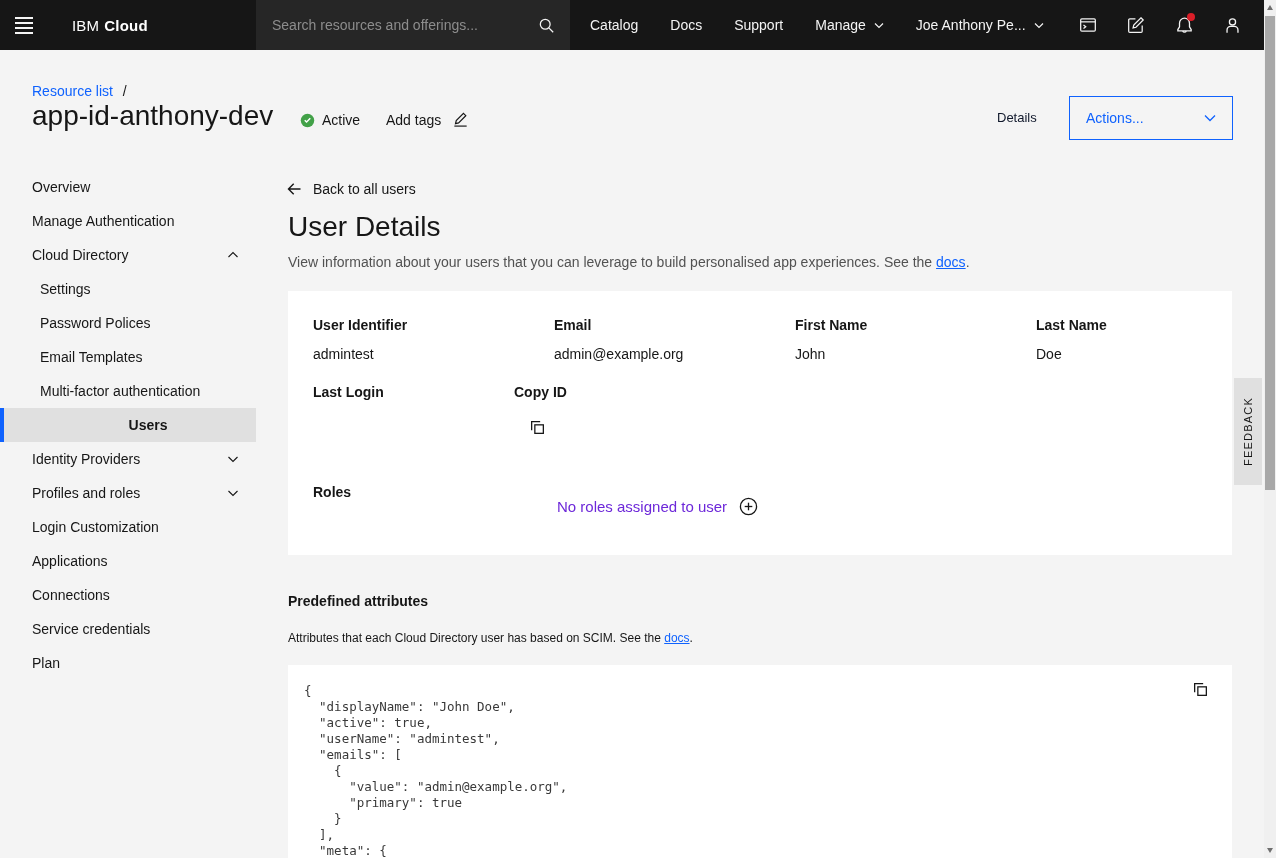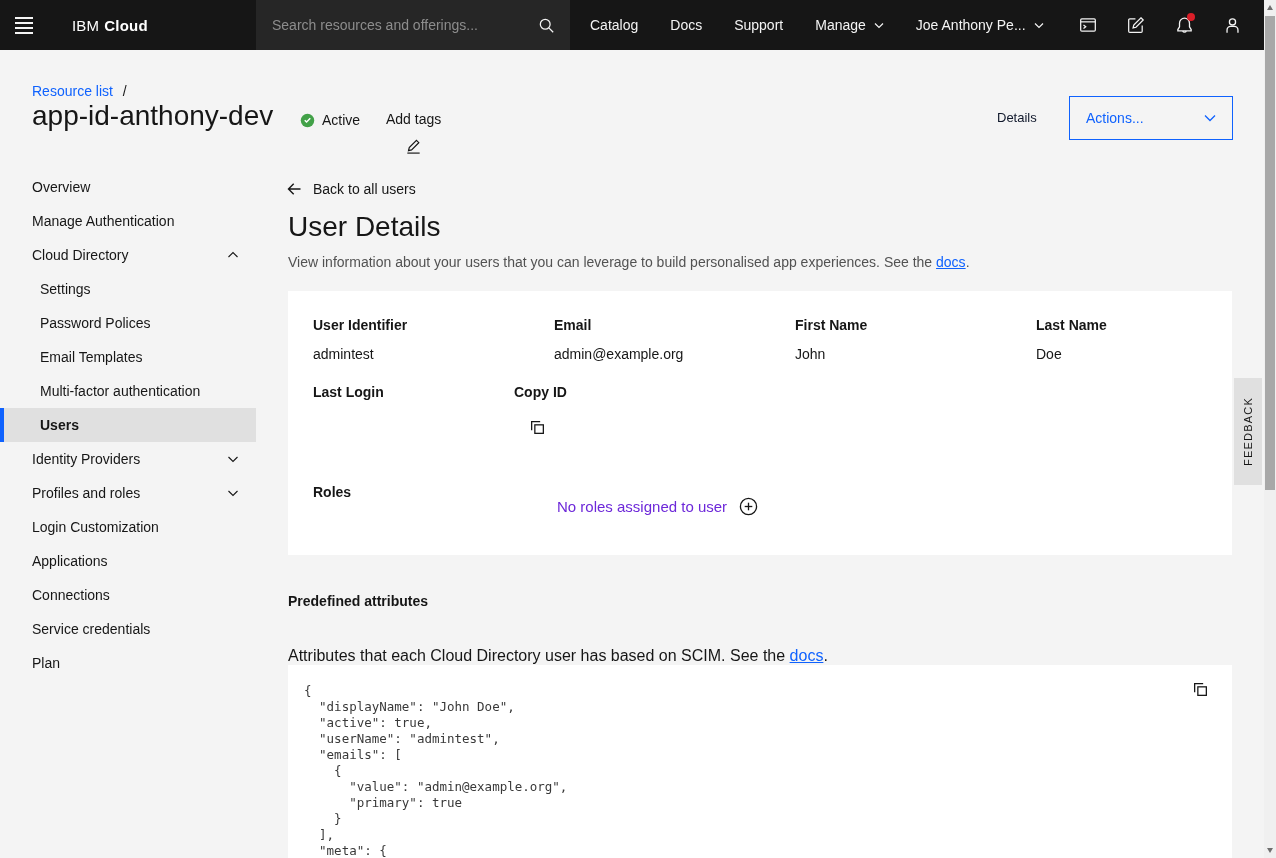--- a/index.html
+++ b/index.html
@@ -22,48 +22,48 @@
   .hdr-icons { display:flex; align-items:stretch; padding-right:8px; }
   .icon-btn { width:48px; display:flex; align-items:center; justify-content:center; cursor:pointer; position:relative; }
   .notif-dot { position:absolute; top:13px; right:13px; width:8px; height:8px; border-radius:50%; background:#da1e28; }
 
   
   .breadcrumb { position:absolute; left:32px; top:83px; font-size:14px; }
   .breadcrumb a { color:#0f62fe; text-decoration:none; cursor:pointer; }
   .breadcrumb .sep { color:#161616; margin-left:6px; }
   .page-title { position:absolute; left:32px; top:100px; font-size:28px; font-weight:400; color:#161616; }
   .status-badge { position:absolute; left:300px; top:112px; display:flex; align-items:center; gap:7px; font-size:14px; }
-  .add-tags { position:absolute; left:386px; top:111px; display:flex; align-items:center; gap:11px; font-size:14px; cursor:pointer;flex-direction:column; }
+  .add-tags { position:absolute; left:386px; top:111px; display:flex; align-items:center; gap:11px; font-size:14px; cursor:pointer; }
   .details-link { position:absolute; left:997px; top:110px; font-size:13px; color:#0f172a; cursor:pointer; text-decoration:none;text-align:right; }
   .actions-btn { position:absolute; left:1069px; top:96px; width:164px; height:44px; border:1px solid #0f62fe; color:#0f62fe; font-size:14px; display:flex; align-items:center; justify-content:space-between; padding:0 16px; cursor:pointer; background:transparent; }
 
   
   .sidebar { position:absolute; left:0; top:170px; width:256px; }
   .nav-item { height:34px; display:flex; align-items:center; font-size:14px; color:#161616; cursor:pointer; position:relative; padding-left:32px; }
   .nav-item.lvl2 { padding-left:40px; }
   .nav-item .chev { position:absolute; right:15px; top:50%; margin-top:-8px; }
-  .nav-item.active { background:#e0e0e0; border-left:4px solid #0f62fe; padding-left:36px; font-weight:700; }
+  .nav-item.active { background:#e0e0e0; border-left:4px solid #0f62fe; padding-left:36px; font-weight:700;justify-content:center; }
 
   
   .back-link { position:absolute; left:286px; top:181px; display:flex; align-items:center; gap:11px; font-size:14px; cursor:pointer; }
   .main-heading { position:absolute; left:288px; top:211px; font-size:28px; font-weight:400; }
   .main-desc { position:absolute; left:288px; top:254px; font-size:14px; color:#525252; }
   .main-desc a, .pre-desc a { color:#0f62fe; text-decoration:underline; cursor:pointer; }
 
   .user-card { position:absolute; left:288px; top:291px; width:944px; height:264px; background:#ffffff; }
   .fields-grid { position:absolute; left:25px; top:26px; display:grid; grid-template-columns:repeat(4,241px); }
   .field .f-label { font-size:14px; font-weight:700; color:#161616; }
   .field .f-value { font-size:14px; color:#161616; margin-top:13px; }
   .lbl { position:absolute; font-size:14px; font-weight:700; color:#161616; }
   .copy-id-btn { position:absolute; left:237px; top:124px; width:24px; height:24px; display:flex; align-items:center; justify-content:center; cursor:pointer; }
   .roles-empty { position:absolute; left:269px; top:207px; font-size:15px; color:#6d28d9; }
   .add-role-btn { position:absolute; left:449px; top:204px; width:22px; height:22px; display:flex; align-items:center; justify-content:center; cursor:pointer; }
 
   .pre-heading { position:absolute; left:288px; top:593px; font-size:14px; font-weight:700; }
-  .pre-desc { position:absolute; left:288px; top:647px; font-size:16px; color:#161616; }
+  .pre-desc { position:absolute; left:288px; top:631px; font-size:12px; color:#161616; }
 
   .code-block { position:absolute; left:288px; top:665px; width:944px; height:193px; background:#ffffff; overflow:hidden; }
   .code-copy-btn { position:absolute; right:20px; top:12px; width:24px; height:24px; display:flex; align-items:center; justify-content:center; cursor:pointer; }
   .code-lines { position:absolute; left:16px; top:18px; font-family:"DejaVu Sans Mono", monospace; font-size:12.5px; line-height:16px; color:#393939; }
   .code-line { white-space:pre; }
 
   
   .feedback-tab { position:absolute; left:1234px; top:378px; width:28px; height:107px; background:#e0e0e0; display:flex; align-items:center; justify-content:center; cursor:pointer; }
   .feedback-tab span { writing-mode:vertical-rl; transform:rotate(180deg); font-size:11px; font-weight:500; letter-spacing:1.2px; color:#161616; }
 

